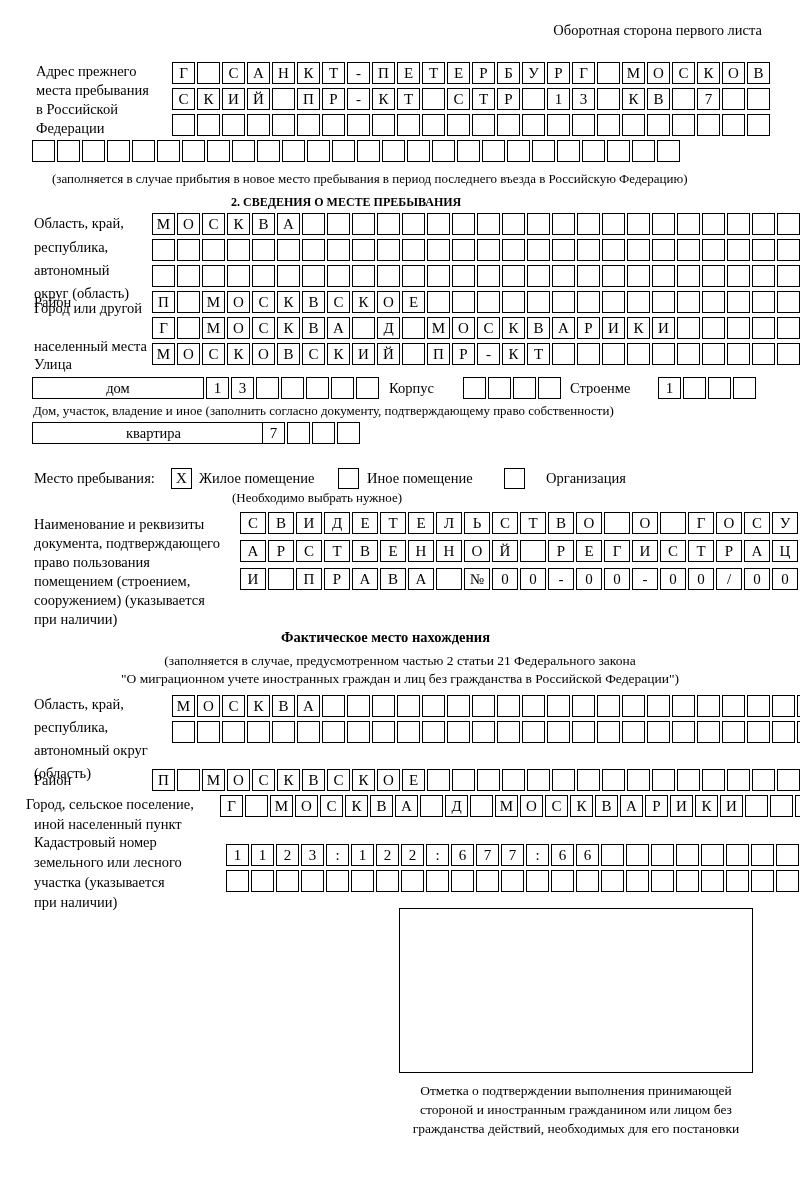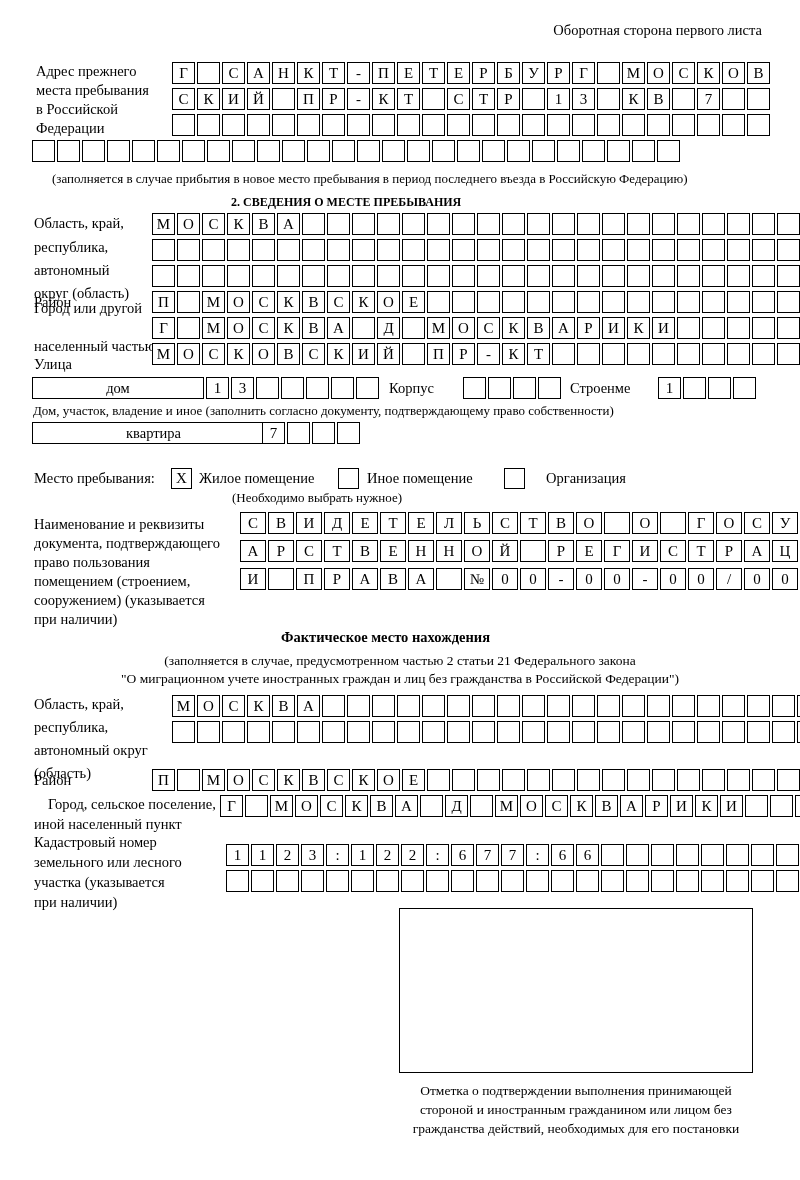--- a/index.html
+++ b/index.html
@@ -335,21 +335,21 @@
       <div class="cell"></div>
       <div class="cell"></div>
       <div class="cell"></div>
       <div class="cell"></div>
       <div class="cell"></div>
       <div class="cell"></div>
       <div class="cell"></div>
     </div>
 
   <div class="lbl" style="left:34px; top:299px;">Город или другой</div>
-  <div class="lbl" style="left:34px; top:337px;">населенный частью</div>
+  <div class="lbl" style="left:34px; top:337px;">населенный места</div>
   <div class="grid" id="s2-city" style="left:152px; top:317px;">
       <div class="cell">Г</div>
       <div class="cell"></div>
       <div class="cell">М</div>
       <div class="cell">О</div>
       <div class="cell">С</div>
       <div class="cell">К</div>
       <div class="cell">В</div>
       <div class="cell">А</div>
       <div class="cell"></div>
@@ -609,21 +609,21 @@
       <div class="cell"></div>
       <div class="cell"></div>
       <div class="cell"></div>
       <div class="cell"></div>
       <div class="cell"></div>
       <div class="cell"></div>
       <div class="cell"></div>
       <div class="cell"></div>
     </div>
 
-  <div class="lbl" style="left:48px; top:795px;text-align:right;">Город, сельское поселение,</div>
+  <div class="lbl" style="left:26px; top:795px;text-align:right;">Город, сельское поселение,</div>
   <div class="lbl" style="left:34px; top:815px;">иной населенный пункт</div>
   <div class="grid" id="al-city" style="left:220px; top:795px;">
       <div class="cell">Г</div>
       <div class="cell"></div>
       <div class="cell">М</div>
       <div class="cell">О</div>
       <div class="cell">С</div>
       <div class="cell">К</div>
       <div class="cell">В</div>
       <div class="cell">А</div>

